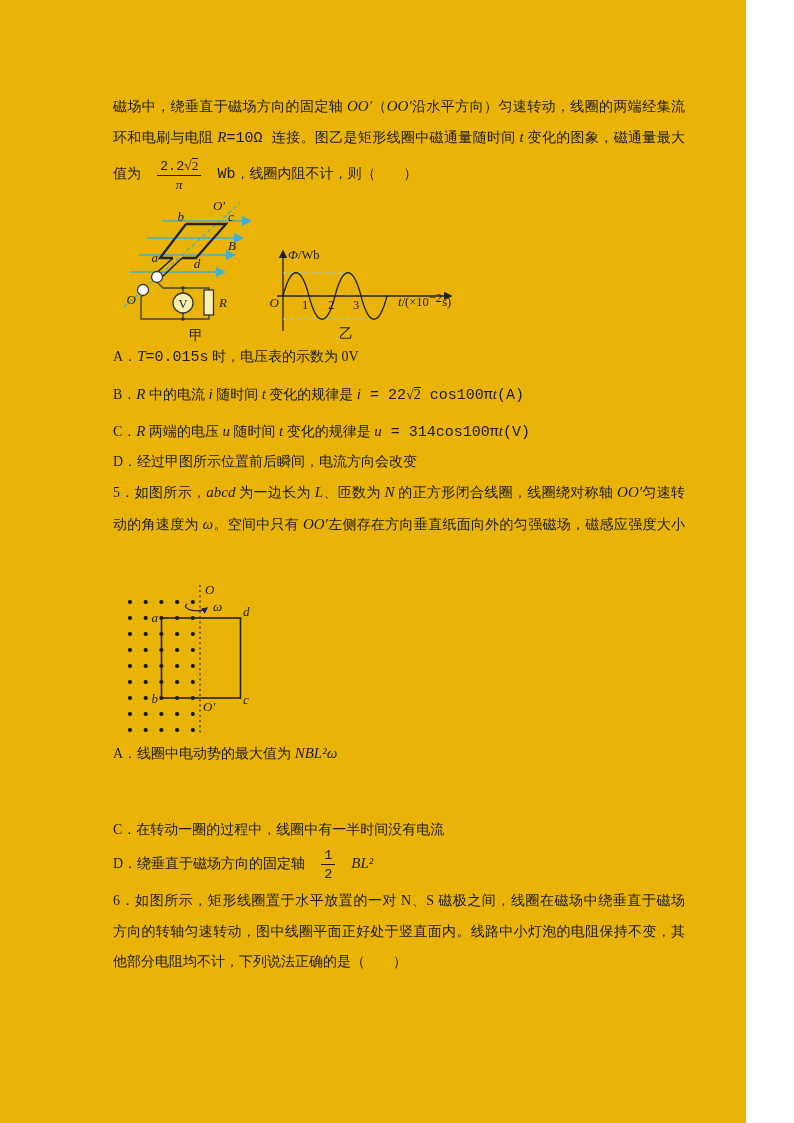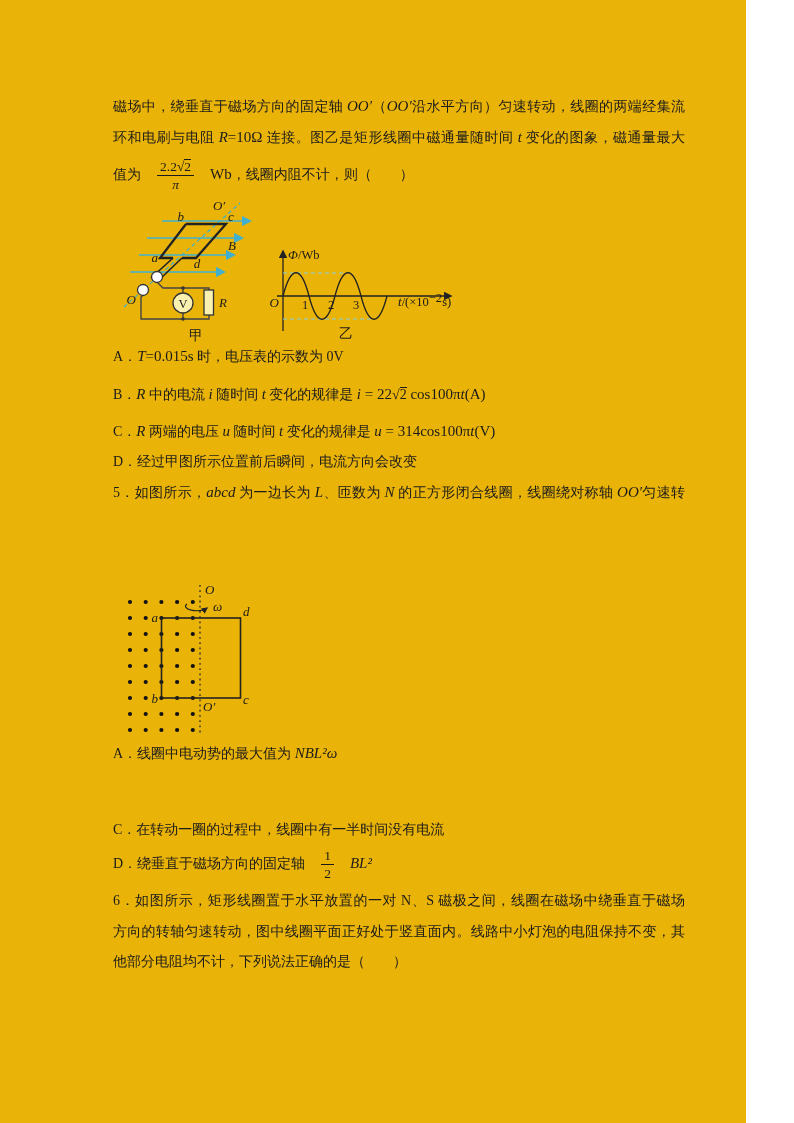--- a/index.html
+++ b/index.html
@@ -14,21 +14,21 @@
   .line{
     position:absolute;
     left:113px;
     font-size:14px;
     line-height:20px;
     white-space:nowrap;
     color:#1b1b1b;
   }
   .just{width:572px;text-align:justify;text-align-last:justify;}
   .run-i{font-family:"Liberation Serif","DejaVu Serif",serif;font-style:italic;font-size:15px;}
-  .run-r{font-family:Liberation Serif, serif;font-size:15px;}
+  .run-r{font-family:Liberation Mono, monospace;font-size:15px;}
   .frac{
     display:inline-block;vertical-align:middle;text-align:center;
     margin:0 16px;line-height:1.12;font-size:13.5px;
     font-family:"Liberation Serif","DejaVu Serif",serif;
   }
   .frac .fnum{display:block;border-bottom:1px solid #1b1b1b;padding:0 3px 1px 3px;}
   .frac .fden{display:block;padding-top:1px;}
   .frac .run-i,.frac .run-r{font-size:13.5px;}
   .sqrt{display:inline-block;white-space:nowrap;}
   .sqrt .rad{display:inline-block;}
@@ -115,20 +115,21 @@
     <text class="svgt-u" x="356" y="309" text-anchor="middle">3</text>
     <text class="svgt-cn" x="346" y="338" text-anchor="middle">乙</text>
   </svg>
 
   <div class="line" style="top:346px"><span>A．</span><span class="run-i">T</span><span class="run-r">=0.015s</span><span> 时，电压表的示数为 0V</span></div>
   <div class="line" style="top:384px"><span>B．</span><span class="run-i">R</span><span> 中的电流 </span><span class="run-i">i</span><span> 随时间 </span><span class="run-i">t</span><span> 变化的规律是 </span><span class="run-i">i</span><span class="run-r"> = 22</span><span class="sqrt"><span class="rad">√</span><span class="ov">2</span></span><span class="run-r"> cos100π</span><span class="run-i">t</span><span class="run-r">(A)</span></div>
   <div class="line" style="top:421px"><span>C．</span><span class="run-i">R</span><span> 两端的电压 </span><span class="run-i">u</span><span> 随时间 </span><span class="run-i">t</span><span> 变化的规律是 </span><span class="run-i">u</span><span class="run-r"> = 314cos100π</span><span class="run-i">t</span><span class="run-r">(V)</span></div>
   <div class="line" style="top:452px"><span>D．经过甲图所示位置前后瞬间，电流方向会改变</span></div>
 
   <div class="line just" style="top:482px"><span>5．如图所示，</span><span class="run-i">abcd</span><span> 为一边长为 </span><span class="run-i">L</span><span>、匝数为 </span><span class="run-i">N</span><span> 的正方形闭合线圈，线圈绕对称轴 </span><span class="run-i">OO′</span><span>匀速转</span></div>
+  <div class="line just" style="top:514px"><span>动的角速度为 </span><span class="run-i">ω</span><span>。空间中只有 </span><span class="run-i">OO′</span><span>左侧存在方向垂直纸面向外的匀强磁场，磁感应强度大小</span></div>
 
   <svg style="left:113px;top:580px" width="150" height="158" viewBox="113 580 150 158">
     <defs>
       <marker id="mkS2" viewBox="0 0 10 10" refX="7" refY="5" markerWidth="6" markerHeight="6" orient="auto">
         <path d="M0,0 L10,5 L0,10 z" fill="#222"></path>
       </marker>
     </defs>
     <g fill="#111">
         <circle cx="130" cy="602" r="2.1"></circle>
         <circle cx="145.7" cy="602" r="2.1"></circle>

